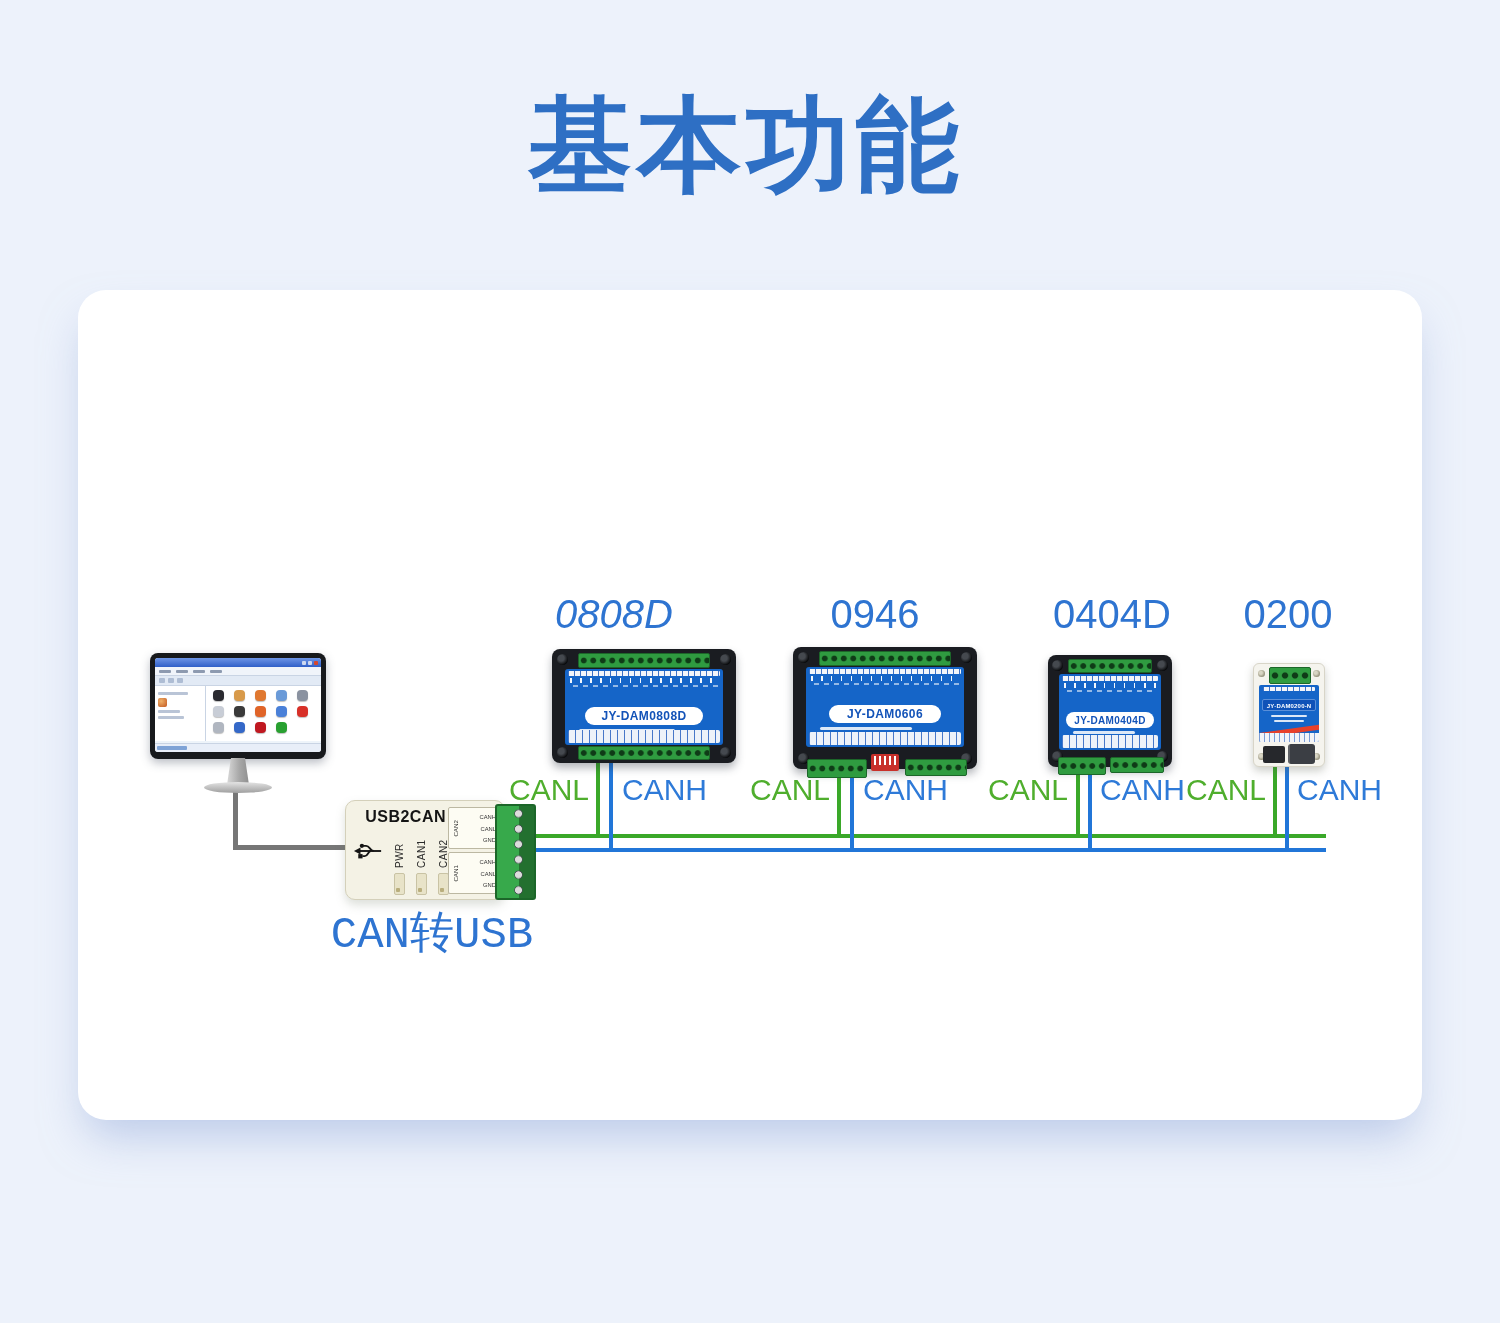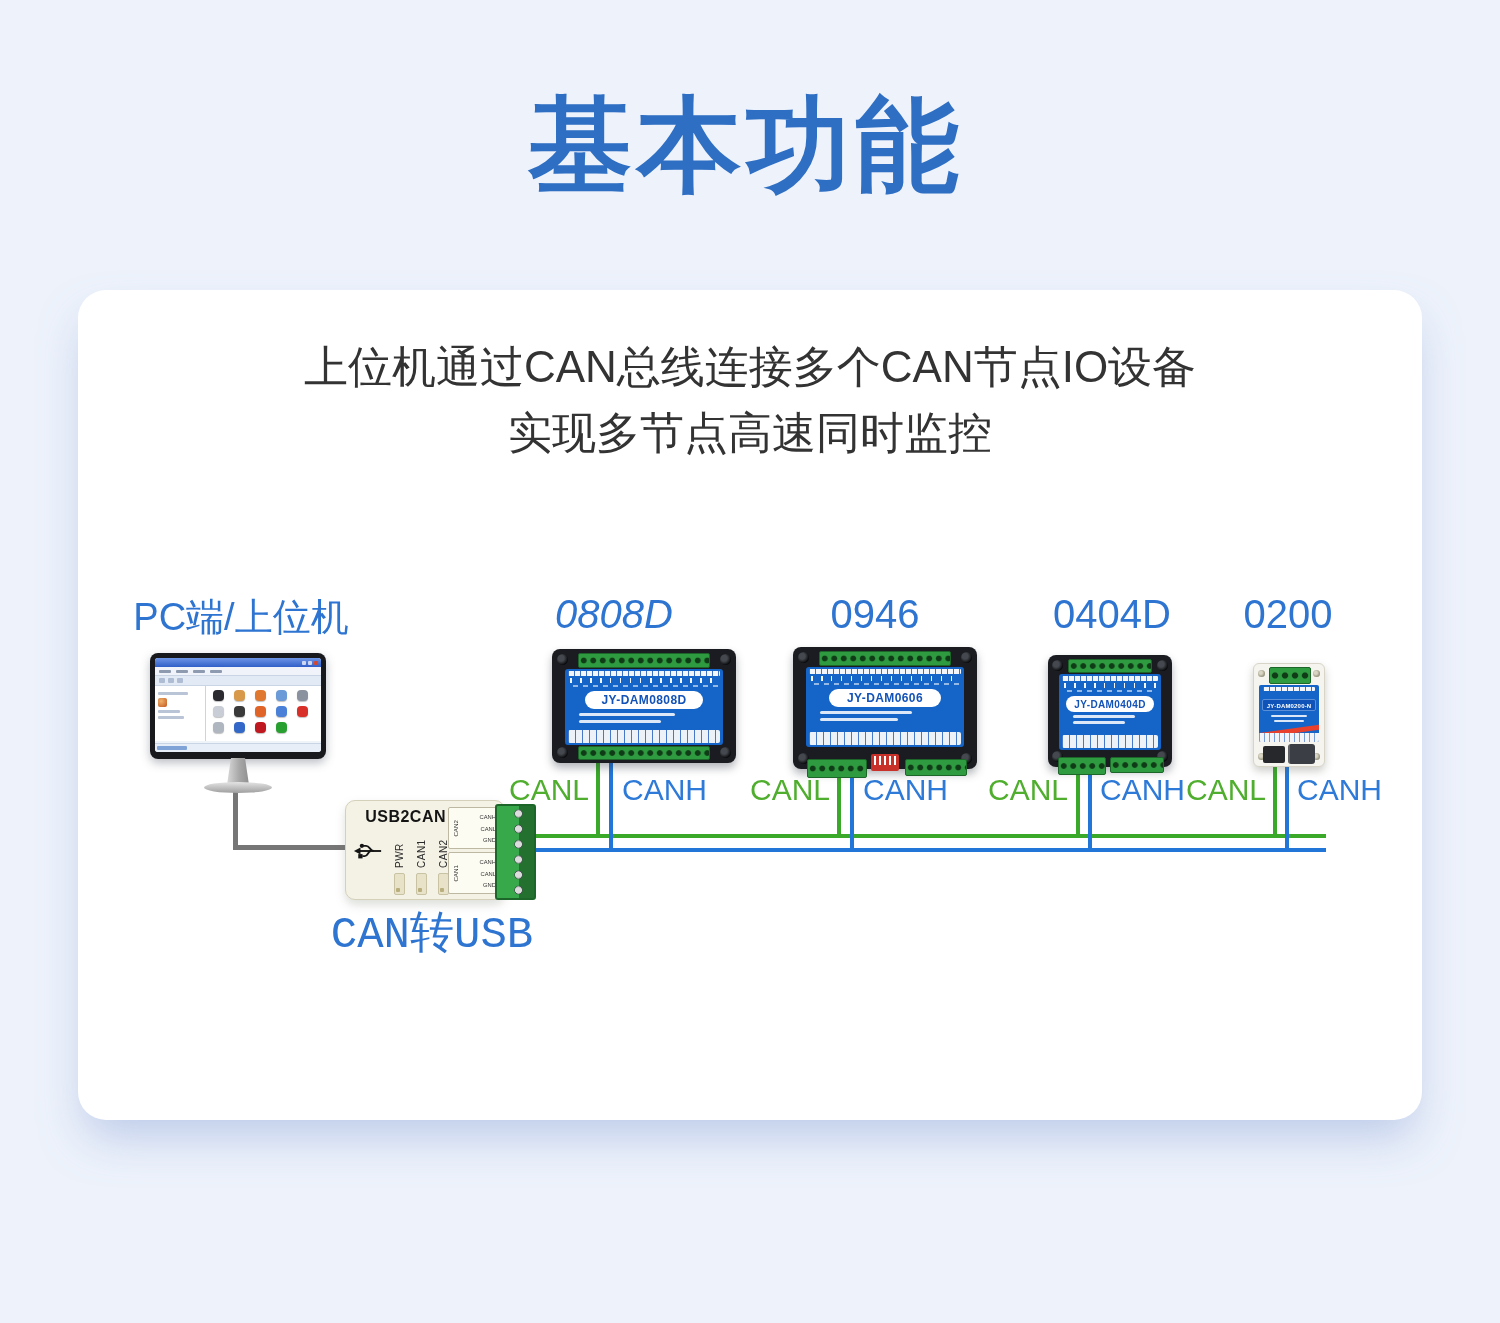--- a/index.html
+++ b/index.html
@@ -86,21 +86,21 @@
   .term-strip{position:absolute;background-color:#2f9b40;border:1px solid #1c6629;border-radius:2px;
     background-image:radial-gradient(circle at 50% 50%,#0f3b17 2.4px,#237a31 3px,rgba(0,0,0,0) 3.5px);
     background-size:9.5px 100%;}
   .io-panel{position:absolute;background:#1565c8;border-radius:3px;overflow:hidden;}
   .num-strip{height:5px;margin:2px 3px 0;background-color:#f2f5fa;border-radius:1px;
     background-image:repeating-linear-gradient(90deg,rgba(42,98,192,.9) 0 1px,rgba(0,0,0,0) 1px 6px);}
   .relay-row{height:9px;margin:2px 5px 0;
     background-image:repeating-linear-gradient(90deg,rgba(255,255,255,.95) 0 1.5px,rgba(0,0,0,0) 1.5px 10px),
       repeating-linear-gradient(90deg,rgba(255,255,255,0) 0 3px,rgba(255,255,255,.55) 3px 8px,rgba(255,255,255,0) 8px 10px);
     background-size:100% 60%,100% 2px;background-position:0 0,0 100%;background-repeat:no-repeat;}
-  .model-box{margin:4px auto 3px;background:#ffffff;border-radius:9px;display:flex;
+  .model-box{margin:20px auto 3px;background:#ffffff;border-radius:9px;display:flex;
     align-items:center;justify-content:center;font-weight:bold;color:#1353b8;letter-spacing:.4px;}
   .spec-bar{height:3px;background:rgba(255,255,255,.85);border-radius:1.5px;margin:4px 14px 0;}
   .panel-bottom{position:absolute;left:3px;right:3px;bottom:2px;height:13px;background-color:#edf2f9;border-radius:2px;
     background-image:repeating-linear-gradient(90deg,rgba(42,98,192,.85) 0 1px,rgba(0,0,0,0) 1px 7px);}
   .dip{position:absolute;background:#c8302a;border-radius:2px;
     background-image:repeating-linear-gradient(90deg,#ffffff 0 2px,rgba(0,0,0,0) 2px 5px);
     background-size:80% 55%;background-position:50% 30%;background-repeat:no-repeat;}
 
   
   .mini-device{position:absolute;left:1253px;top:663px;width:70px;height:102px;background:#f5f4ee;
@@ -124,24 +124,20 @@
 </style>
 </head>
 <body>
 
 <div class="stage">
 
   <div class="page-title">基本功能</div>
 
   <div class="card"></div>
 
-  <div class="desc">
-    <div>上位机通过CAN总线连接多个CAN节点IO设备</div>
-    <div>实现多节点高速同时监控</div>
-  </div>
 
   <div class="wire w-gray" style="left:233px;top:790px;width:5px;height:59px;"></div>
   <div class="wire w-gray" style="left:233px;top:845px;width:114px;height:5px;"></div>
 
   <div class="wire w-green" style="left:530px;top:834px;width:796px;height:4px;"></div>
   <div class="wire w-blue" style="left:530px;top:848px;width:796px;height:4px;"></div>
 
   <div class="wire w-green" style="left:596px;top:761px;width:4px;height:77px;"></div>
   <div class="wire w-blue" style="left:609px;top:761px;width:4px;height:91px;"></div>
   <div class="wire w-green" style="left:837px;top:767px;width:4px;height:71px;"></div>
@@ -153,21 +149,20 @@
 
   <div class="canl-label" style="left:469px;">CANL</div>
   <div class="canh-label" style="left:622px;">CANH</div>
   <div class="canl-label" style="left:710px;">CANL</div>
   <div class="canh-label" style="left:863px;">CANH</div>
   <div class="canl-label" style="left:948px;">CANL</div>
   <div class="canh-label" style="left:1100px;">CANH</div>
   <div class="canl-label" style="left:1146px;">CANL</div>
   <div class="canh-label" style="left:1297px;">CANH</div>
 
-  <div class="dev-label" style="left:126px;width:230px;font-size:38px;">PC端/上位机</div>
   <div class="dev-label" style="left:504px;font-style:italic;">0808D</div>
   <div class="dev-label" style="left:765px;">0946</div>
   <div class="dev-label" style="left:1002px;">0404D</div>
   <div class="dev-label" style="left:1178px;">0200</div>
 
   <div class="bus-label" style="left:272px;font-family:Liberation Mono, monospace;">CAN转USB</div>
 
   <div class="monitor">
     <div class="screen">
       <div class="win-title">

